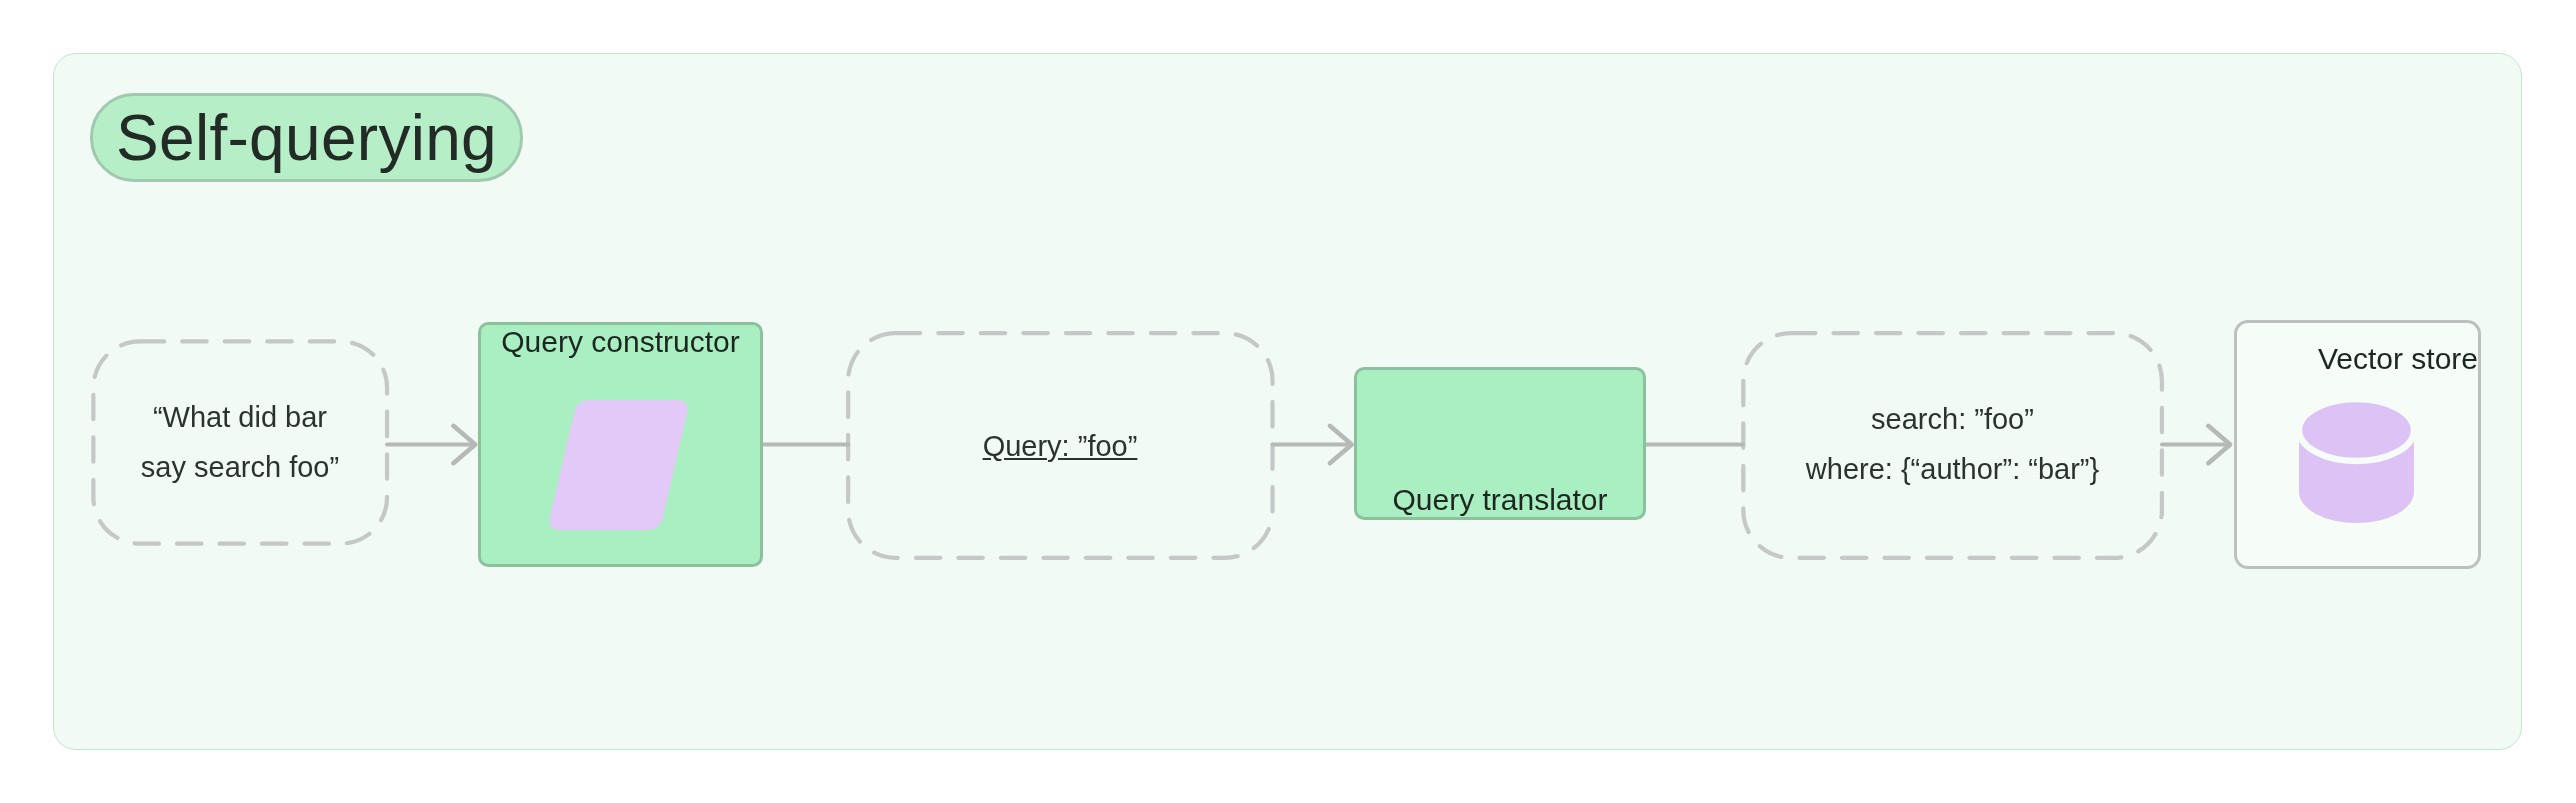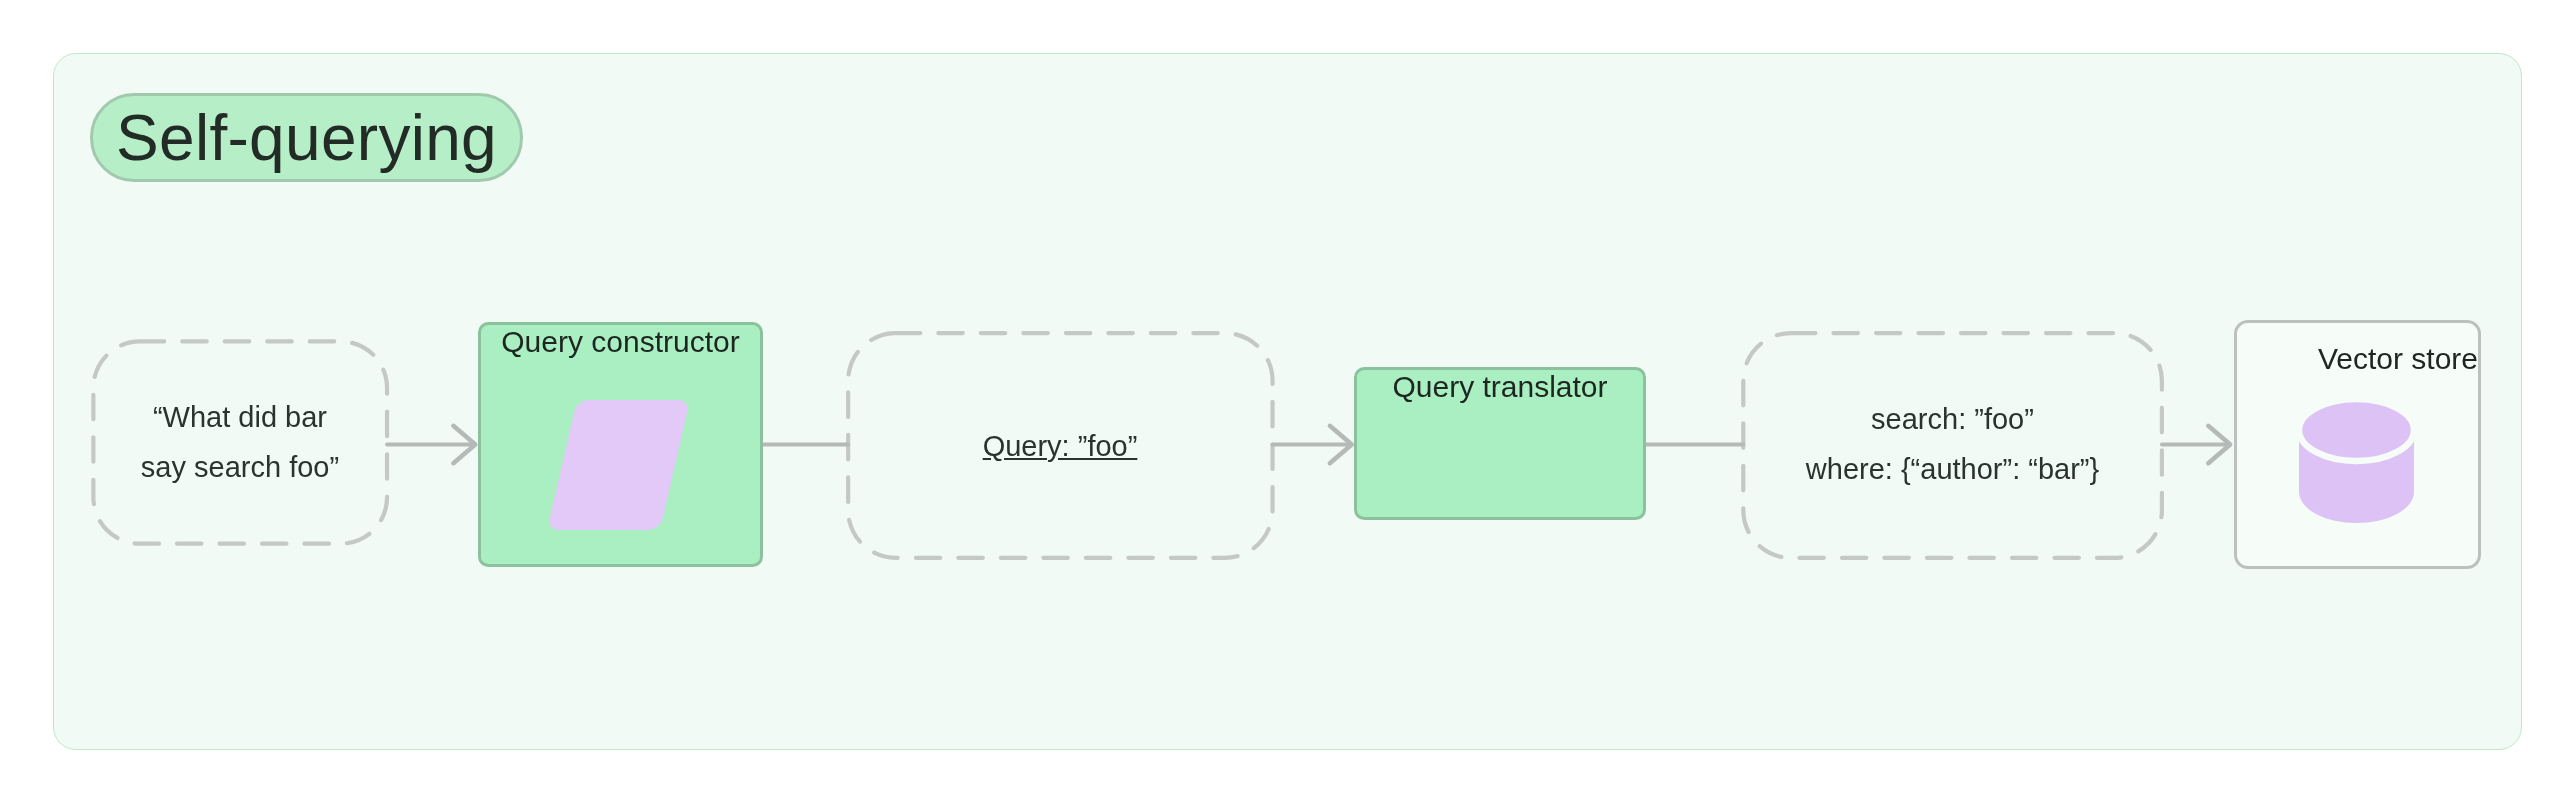--- a/index.html
+++ b/index.html
@@ -86,21 +86,21 @@
     left: 81px; top: 75px;
     width: 113px; height: 130px;
     background: #e2c9f8;
     border-radius: 11.6px;
     transform: skewX(-13deg);
   }
   #query-translator {
     left: 1354px; top: 367px;
     width: 292px; height: 153px;
     display: flex;
-    align-items: flex-start;
+    align-items: flex-end;
     justify-content: center;
   }
   
   #vector-store {
     position: absolute;
     left: 2234px; top: 320px;
     width: 247px; height: 249px;
     background: #f6fcf8;
     border: 3.9px solid #bcc1bf;
     border-radius: 14px;

